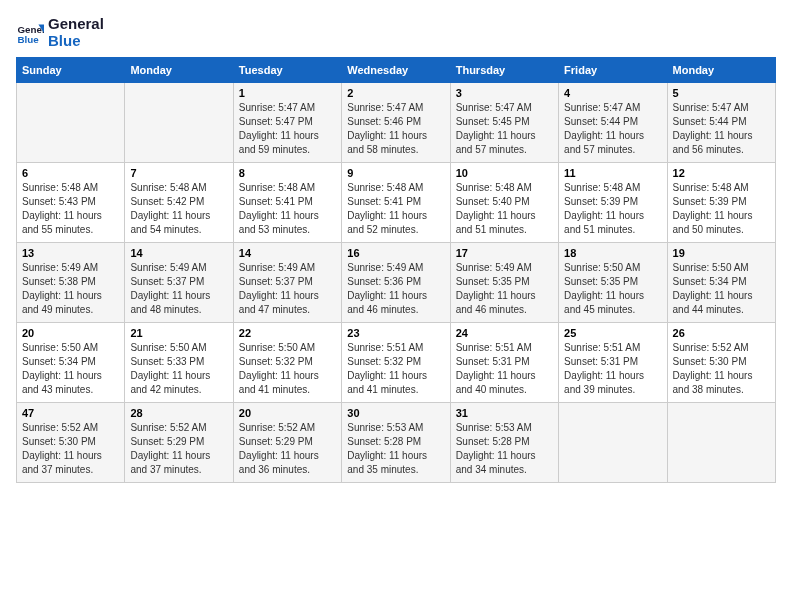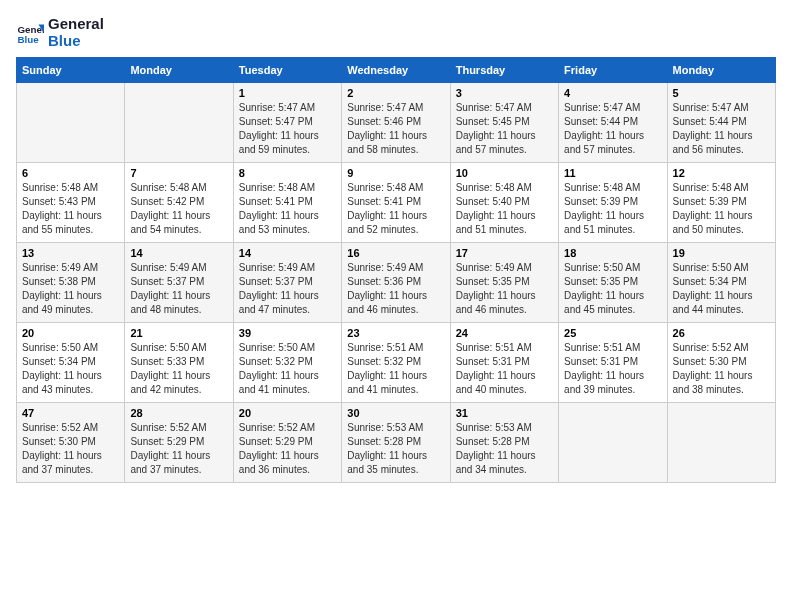--- a/index.html
+++ b/index.html
@@ -237,21 +237,21 @@
 Sunset: 5:34 PM
 Daylight: 11 hours and 43 minutes.</div>
         </td>
         <td>
           <span class="day-num">21</span>
           <div class="cell-info" style="white-space: pre-line;">Sunrise: 5:50 AM
 Sunset: 5:33 PM
 Daylight: 11 hours and 42 minutes.</div>
         </td>
         <td>
-          <span class="day-num">39</span>
+          <span class="day-num">22</span>
           <div class="cell-info" style="white-space: pre-line;">Sunrise: 5:50 AM
 Sunset: 5:32 PM
 Daylight: 11 hours and 41 minutes.</div>
         </td>
         <td>
           <span class="day-num">23</span>
           <div class="cell-info" style="white-space: pre-line;">Sunrise: 5:51 AM
 Sunset: 5:32 PM
 Daylight: 11 hours and 41 minutes.</div>
         </td>

